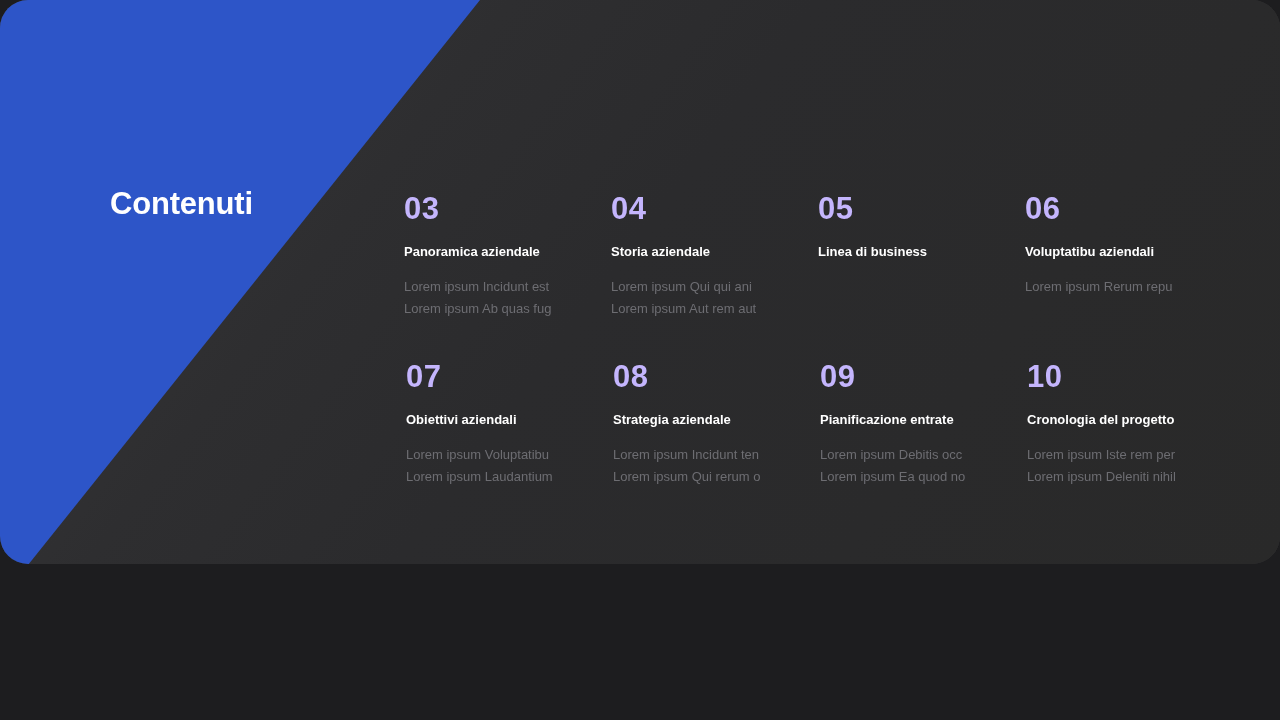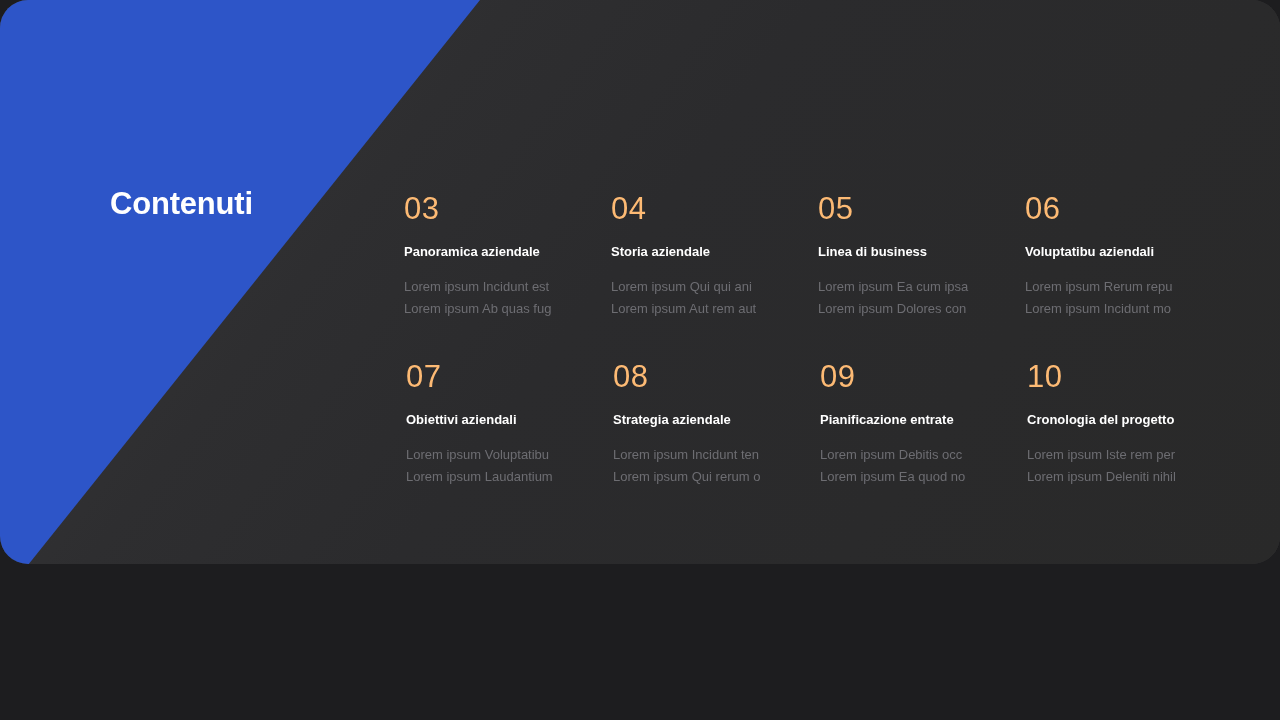--- a/index.html
+++ b/index.html
@@ -64,23 +64,23 @@
   }
   .row-top { margin-bottom: 0; }
   .row-bottom { margin-top: 38px; justify-content: flex-end; }
   .cell {
     width: 207px;
     box-sizing: border-box;
     padding-right: 20px;
   }
   .cell-number {
     font-size: 31px;
-    font-weight: 400;
+    font-weight: 700;
     line-height: 38px;
-    color: #fdba74;
+    color: #c4b5fd;
     letter-spacing: 0.5px;
   }
   .cell-heading {
     margin-top: 16px;
     font-size: 13px;
     font-weight: bold;
     line-height: 16px;
     color: #ffffff;
   }
   .cell-body {
@@ -120,32 +120,27 @@
         <div class="cell-heading">Storia aziendale</div>
         <div class="cell-body">
           <span>Lorem ipsum Qui qui ani</span>
           <span>Lorem ipsum Aut rem aut</span>
         </div>
       </div>
 
       <div class="cell">
         <div class="cell-number">05</div>
         <div class="cell-heading">Linea di business</div>
-        <div class="cell-body">
-          <span>Lorem ipsum Ea cum ipsa</span>
-          <span>Lorem ipsum Dolores con</span>
-        </div>
       </div>
 
       <div class="cell">
         <div class="cell-number">06</div>
         <div class="cell-heading">Voluptatibu aziendali</div>
         <div class="cell-body">
           <span>Lorem ipsum Rerum repu</span>
-          <span>Lorem ipsum Incidunt mo</span>
         </div>
       </div>
 
     </div>
 
     <div class="row row-bottom">
 
       <div class="cell">
         <div class="cell-number">07</div>
         <div class="cell-heading">Obiettivi aziendali</div>

